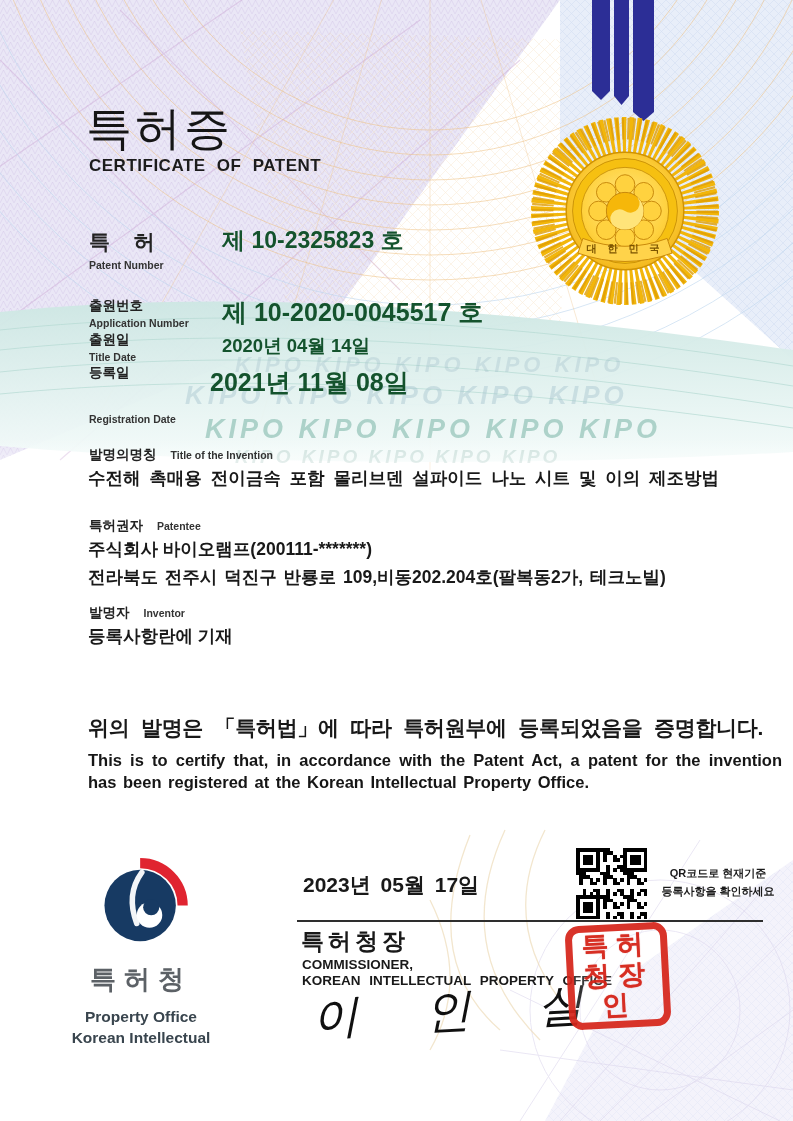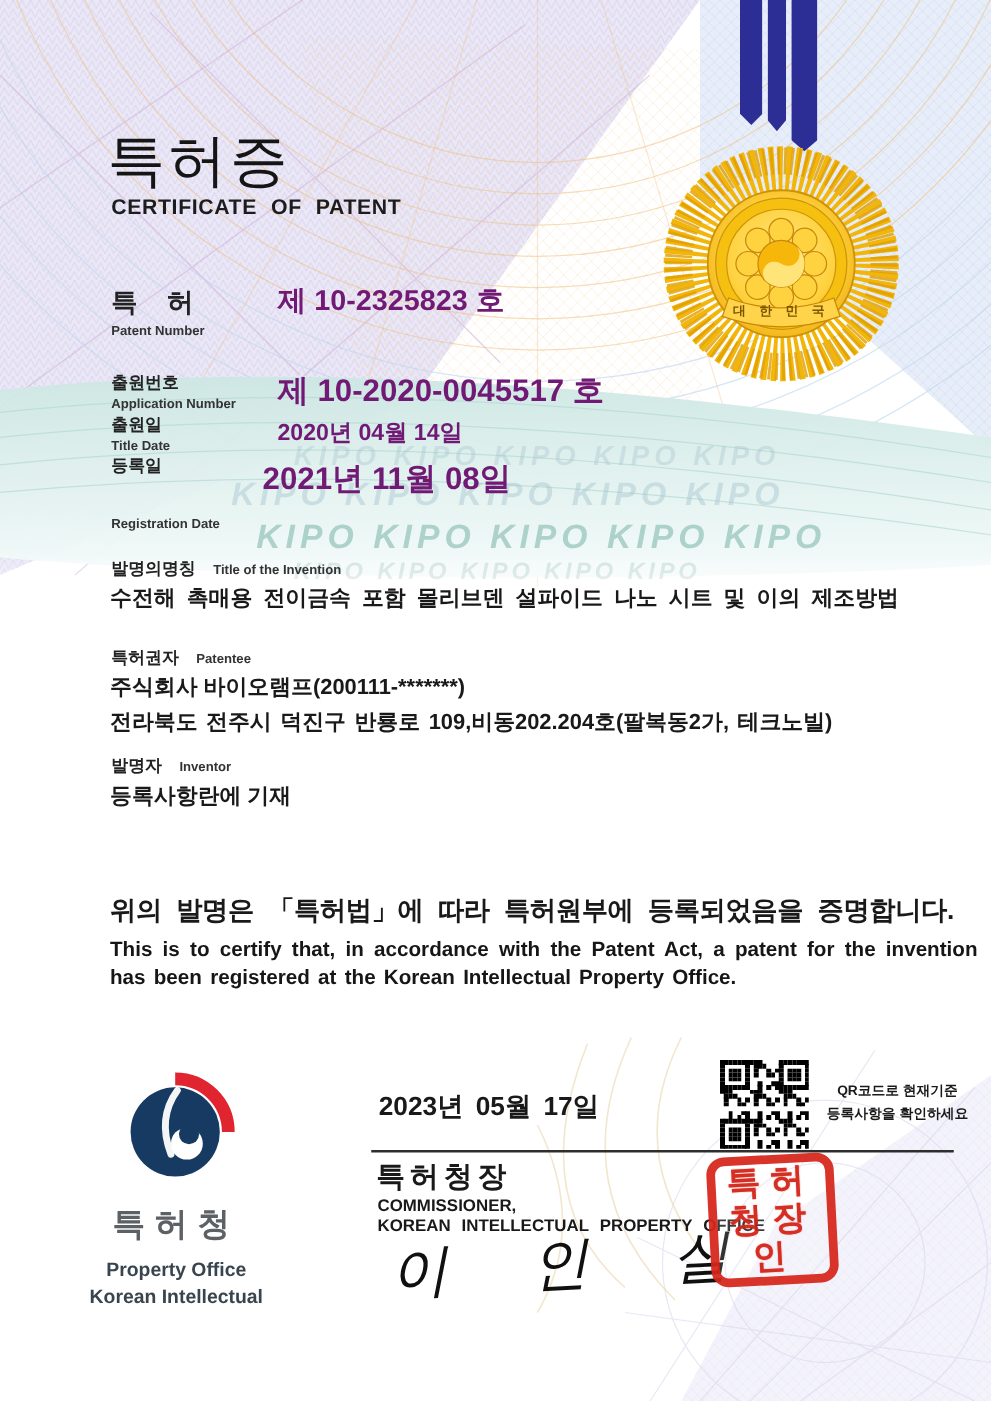--- a/index.html
+++ b/index.html
@@ -23,21 +23,21 @@
     clip-path:polygon(0 0,100% 0,100% calc(100% - 9px),50% 100%,0 calc(100% - 9px));}
   .ribbon i:nth-child(1){left:0;width:18px;height:100px;}
   .ribbon i:nth-child(2){left:22px;width:15px;height:105px;}
   .ribbon i:nth-child(3){left:41px;width:21px;height:121px;}
   .medal{position:absolute;left:527px;top:113px;width:196px;height:196px;z-index:2;}
 
   
   .lab-ko{font-size:13.5px;font-weight:800;color:#222;}
   .lab-ko.big{font-size:21px;font-weight:800;letter-spacing:9px;}
   .lab-en{font-size:10.5px;font-weight:700;color:#333;}
-  .val{font-weight:800;color:#701a75;}
+  .val{font-weight:800;color:#14532d;}
   .v-patent{left:222px;top:225px;font-size:23px;}
   .l-patent{left:89px;top:228px;}
   .e-patent{left:89px;top:259px;}
   .l-app{left:89px;top:297px;} .e-app{left:89px;top:317px;} .v-app{left:222px;top:296px;font-size:25px;}
   .l-fil{left:89px;top:331px;} .e-fil{left:89px;top:351px;} .v-fil{left:222px;top:333px;font-size:18.5px;}
   .l-reg{left:89px;top:364px;} .e-reg{left:89px;top:385px;margin-top:28px;} .v-reg{left:210px;top:366px;font-size:25px;}
 
   .sec-label{display:flex;align-items:baseline;gap:14px;}
   .s-inv{left:89px;top:446px;}
   .t-inv{left:88px;top:466px;font-size:17.5px;font-weight:800;word-spacing:4px;}

